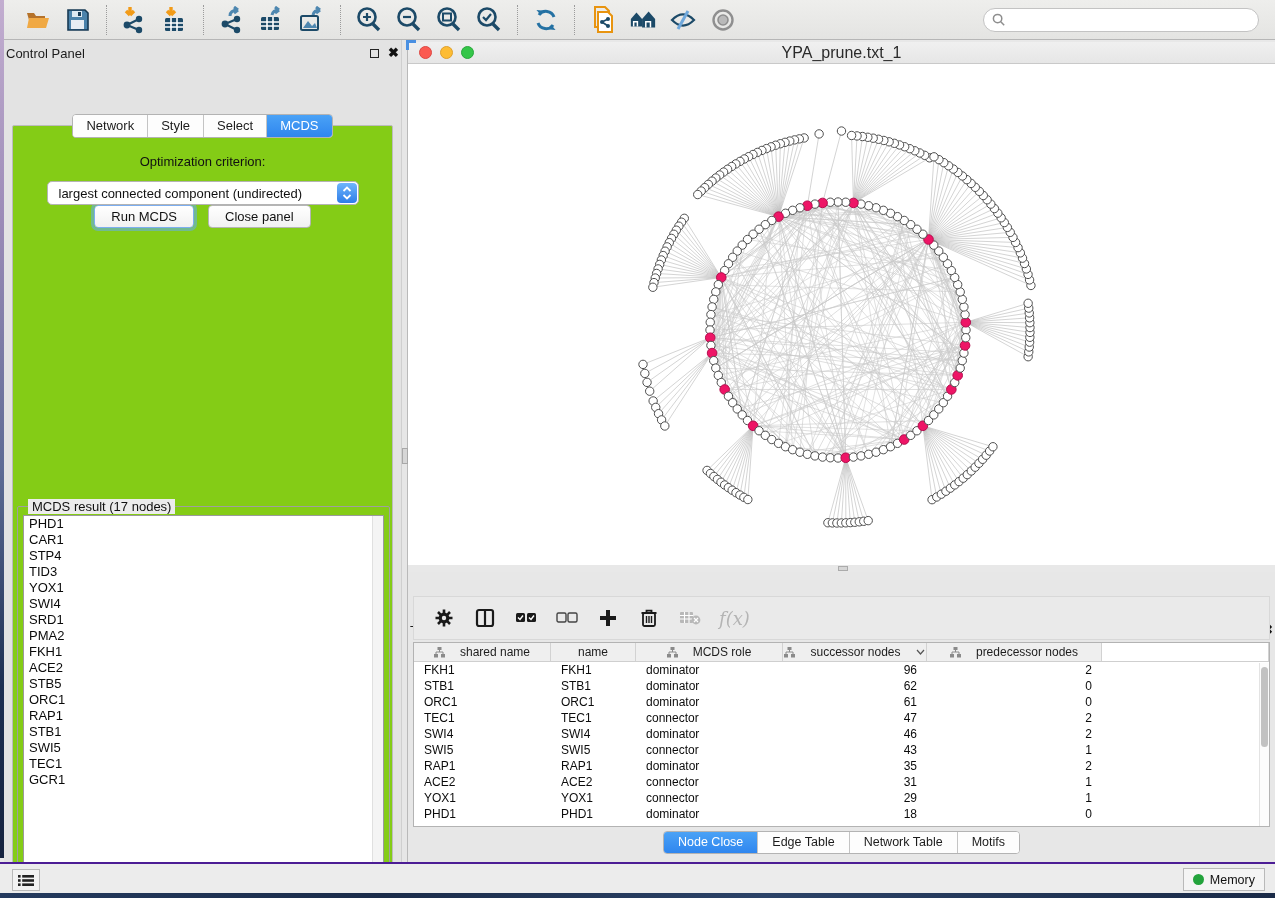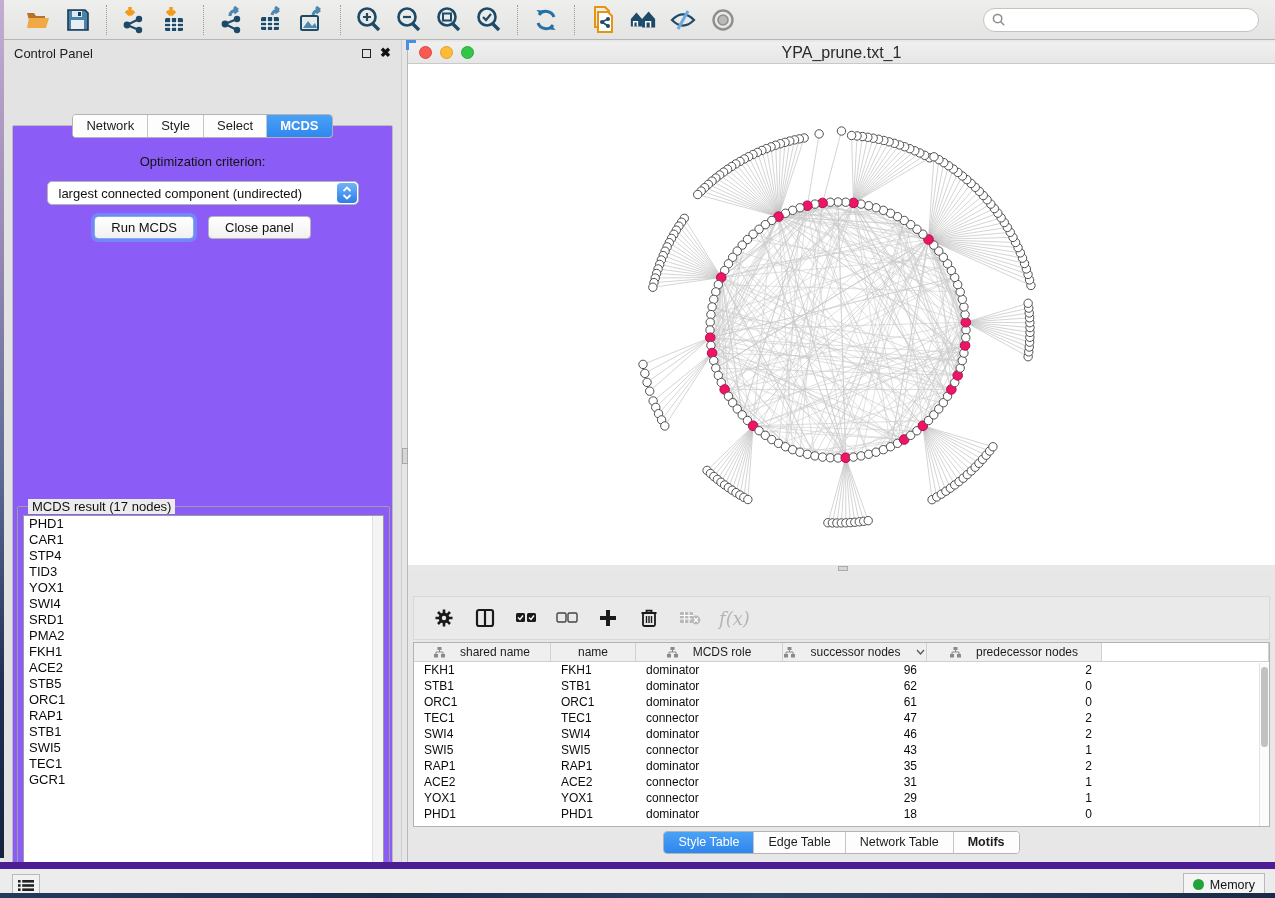--- a/index.html
+++ b/index.html
@@ -21,41 +21,41 @@
   .tb-sep { width:1px; height:30px; border-left:1px dotted #9b9b9b; }
   .tb-btn { width:28px; height:28px; display:flex; align-items:center; justify-content:center; cursor:default; }
   #search-wrap { margin-left:auto; margin-right:16px; }
   #search-field { width:276px; height:24px; border:1px solid #c3c3c3; border-radius:13px;
     background:#fff; display:flex; align-items:center; padding:0 8px; }
   #search-field input { border:none; outline:none; flex:1; font-size:12px; margin-left:5px;
     font-family:"Liberation Sans",sans-serif; background:transparent; }
 
   
   #control-panel { left:4px; top:40px; width:397px; height:822px; background:#e3e3e3; }
-  .panel-titlebar { height:26px; display:flex; align-items:center; padding:0 10px; }
+  .panel-titlebar { height:26px; display:flex; align-items:center; padding:0 2px; }
   .panel-title { font-size:13px; color:#1c1c1c; }
   .panel-win-icons { margin-left:auto; display:flex; gap:9px; align-items:center; }
   .float-box { width:9px; height:9px; border:1.5px solid #222; background:transparent; }
   .close-x { font-size:13px; font-weight:bold; color:#111; line-height:10px; }
   #cp-tabs { position:absolute; top:74px; left:0; width:100%; display:flex; justify-content:center; z-index:3; }
   .seg { display:flex; border:1px solid #b3b3b3; border-radius:4px; background:#fff; overflow:hidden; }
   .seg-tab { padding:3px 13px 4px; font-size:13px; color:#1c1c1c; border-right:1px solid #c4c4c4; background:#fdfdfd; }
-  .seg-tab:last-child { border-right:none;font-weight:bold; }
+  .seg-tab:last-child { border-right:none; }
   .seg-tab.active { background:linear-gradient(#4aa2f6,#2f86ef); color:#fff; }
   #cp-content { position:absolute; left:8px; top:85px; width:381px; height:770px;
-    background:#8b5cf6; border:1px solid #bcbcbc; border-radius:2px; }
+    background:#84cc16; border:1px solid #bcbcbc; border-radius:2px; }
   #opt-label { text-align:center; margin-top:28px; font-size:13px; color:#111; }
   #criterion-select { margin:12px auto 0; width:312px; height:24px; background:#fff;
     border:1px solid #b4b4b4; border-radius:5px; display:flex; align-items:center;
     font-size:13px; color:#111; padding-left:11px; position:relative; }
   #criterion-stepper { position:absolute; right:1px; top:1px; width:20px; height:20px;
     background:linear-gradient(#6fb5fb,#2e7de9); border-radius:4px; display:flex;
     flex-direction:column; align-items:center; justify-content:center; color:#fff; }
   #criterion-stepper svg { display:block; }
-  #cp-buttons { display:flex; justify-content:center; gap:14px; margin-top:11px; }
+  #cp-buttons { display:flex; justify-content:center; gap:14px; }
   .mac-btn { height:23px; padding:0 16px; font-size:13px; color:#111;
     background:linear-gradient(#ffffff,#f1f1f1); border:1px solid #b5b5b5; border-radius:4px;
     display:flex; align-items:center; }
   .mac-btn.focused { box-shadow:0 0 0 3px rgba(101,171,248,.55); border-color:#7caef0; }
 
   #mcds-groupbox { position:absolute; left:4px; top:380px; width:373px; height:372px;
     border:1px solid #9f9f9f; border-radius:2px; }
   #mcds-legend { position:absolute; top:-8px; left:10px; background:#ececec; padding:0 4px;
     font-size:13px; color:#111; }
   #mcds-list { position:absolute; left:5px; top:8px; width:361px; height:356px;
@@ -106,21 +106,21 @@
   .td.num { text-align:right; }
   #table-vscroll { position:absolute; right:0px; top:20px; width:10px; height:163px;
     background:#fcfcfc; border-left:1px solid #e3e3e3; }
   #table-vscroll .thumb { position:absolute; left:1px; top:4px; width:7px; height:80px;
     background:#c2c2c2; border-radius:4px; }
   #tp-tabs { position:absolute; left:0; top:259px; width:100%; display:flex; justify-content:center; }
   #tp-tabs .seg-tab { padding:3px 14px 4px; font-size:12.5px; }
 
   
   #status-bar { left:0; top:862px; width:1275px; height:31px; background:#ececec;
-    border-top:7px solid #4c1d95; }
+    border-top:2px solid #4c1d95; }
   #task-history-btn { position:absolute; left:12px; top:5px; width:28px; height:22px;
     border:1px solid #b9b9b9; background:#f2f2f2; display:flex; align-items:center; justify-content:center; }
   #memory-btn { position:absolute; right:10px; top:4px; height:23px; padding:0 9px;
     border:1px solid #b9b9b9; background:#f4f4f4; display:flex; align-items:center; gap:6px;
     font-size:12.5px; color:#111; }
   #memory-dot { width:11px; height:11px; border-radius:50%; background:#23a33c; }
 </style>
 </head>
 <body>
 
@@ -1226,21 +1226,21 @@
           <div class="td num" style="width: 144px;">18</div>
           <div class="td num" style="width: 175px;">0</div>
         </div>
       </div>
     <div id="table-vscroll">
         <div class="thumb"></div>
       </div>
   </div>
   <div id="tp-tabs">
     <div class="seg" id="tp-seg">
-        <div class="seg-tab active">Style Table</div>
+        <div class="seg-tab active">Node Close</div>
         <div class="seg-tab">Edge Table</div>
         <div class="seg-tab">Network Table</div>
         <div class="seg-tab">Motifs</div>
       </div>
   </div>
 </div>
 
 <div id="status-bar" class="abs">
   <div id="task-history-btn">
     <svg width="16" height="13" viewBox="0 0 16 13">

